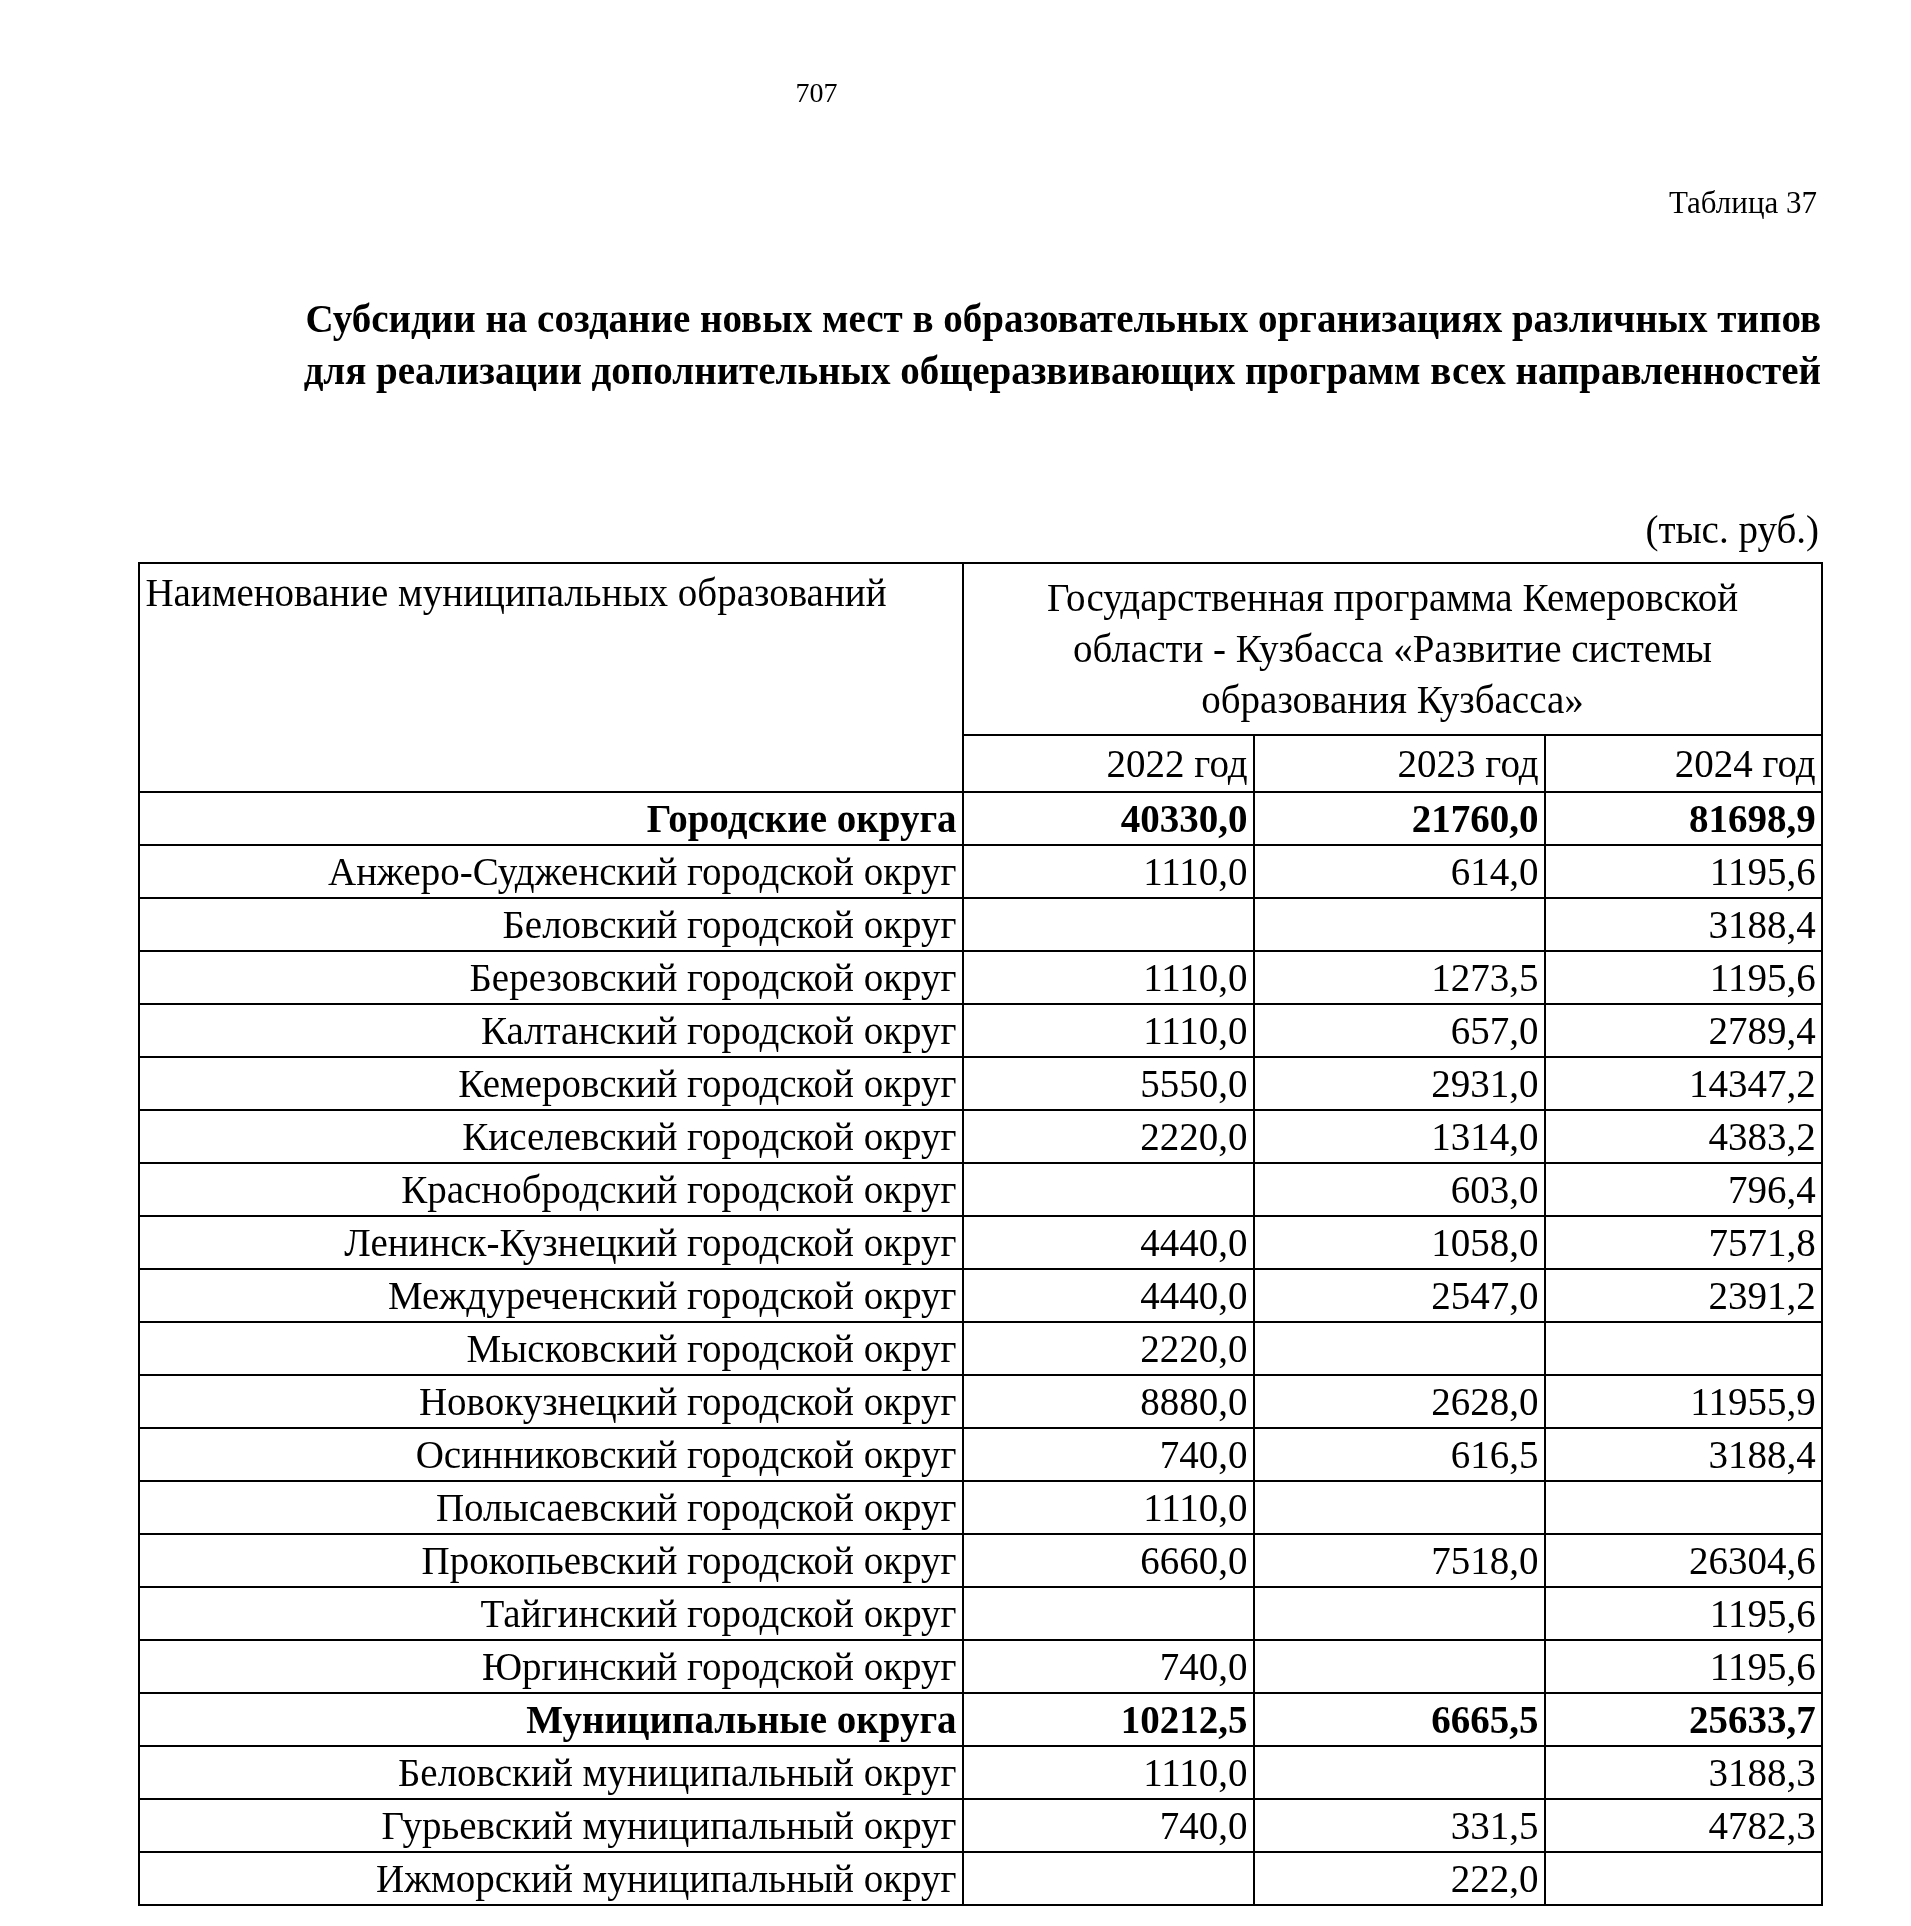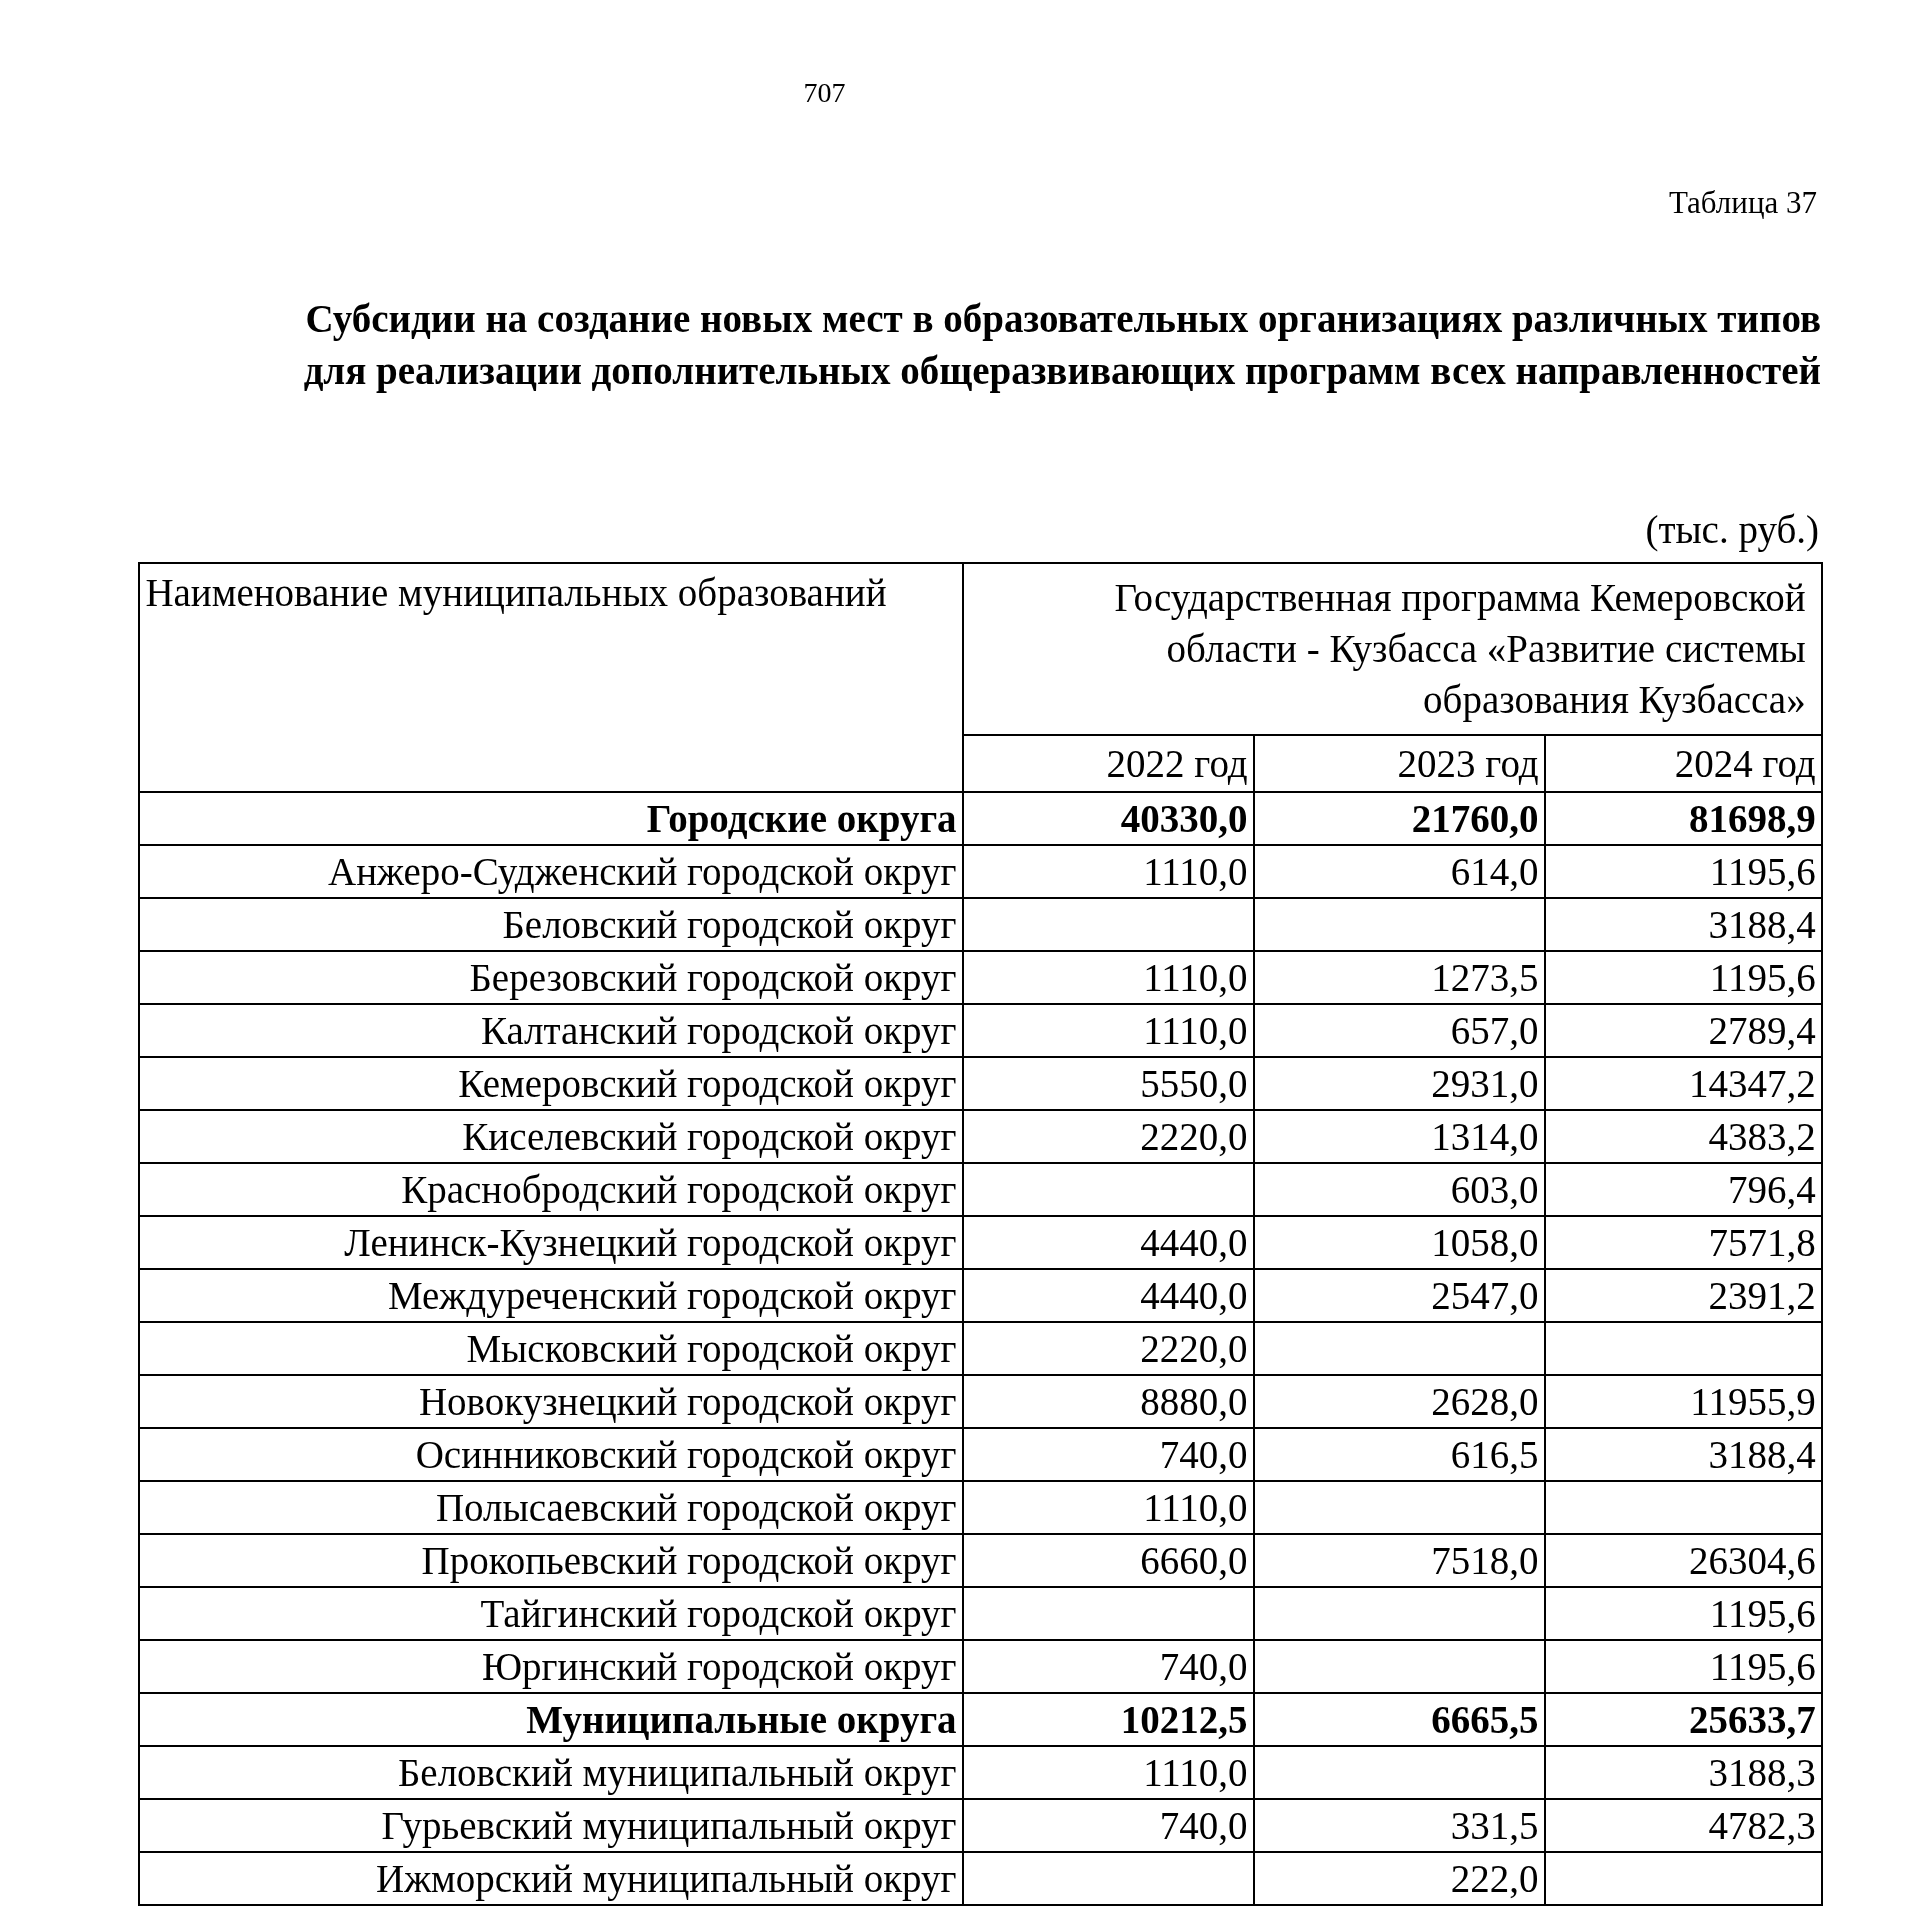--- a/index.html
+++ b/index.html
@@ -1,21 +1,21 @@
 <!DOCTYPE html>
 <html style="font-size:6.2px"><head>
 <meta charset="utf-8">
 <style>
   html, body { margin: 0; padding: 0; background: #ffffff; }
   body {
     width: 1911px; height: 2703px; position: relative; overflow: hidden;
     font-family: "Liberation Serif", "DejaVu Serif", serif; color: #000;
   }
   .page-number {
-    position: absolute; top: 77px; left: 10px; width: 1629px; text-align: center;
+    position: absolute; top: 77px; left: 2px; width: 1629px; text-align: center;
     font-size: 28px;
   }
   .table-label {
     position: absolute; top: 185px; right: 94px; font-size: 31px;
   }
   .title {
     position: absolute; top: 293px; left: 139px; width: 1682px; text-align: right;
     font-size: 39px; font-weight: bold; line-height: 52px;
   }
   .units {
@@ -26,21 +26,21 @@
     border-collapse: collapse; table-layout: fixed; font-size: 39px;
   }
   table.data td, table.data th {
     border: 2.7px solid #000; padding: 0 5.4px; font-weight: normal;
     height: 51px; line-height: 51px; white-space: nowrap; overflow: hidden;
   }
   table.data th.name-head {
     vertical-align: top; text-align: left; line-height: 50px; padding-top: 3.9px; margin-left: 48px;
   }
   table.data th.prog-head {
-    text-align: right; line-height: 51px; height: 162px; white-space: normal; padding: 3.9px 15.4px; margin-top: 20px;
+    text-align: center; line-height: 51px; height: 162px; white-space: normal; padding: 3.9px 15.4px; margin-top: 20px;
   }
   table.data th.year { text-align: right; height: 55px; }
   td.name { text-align: right; }
   td.num { text-align: right; padding-right: 3.9px; }
   tr.group td { font-weight: bold; }
 </style>
 </head>
 <body>
 
 <div class="page-number">707</div>

